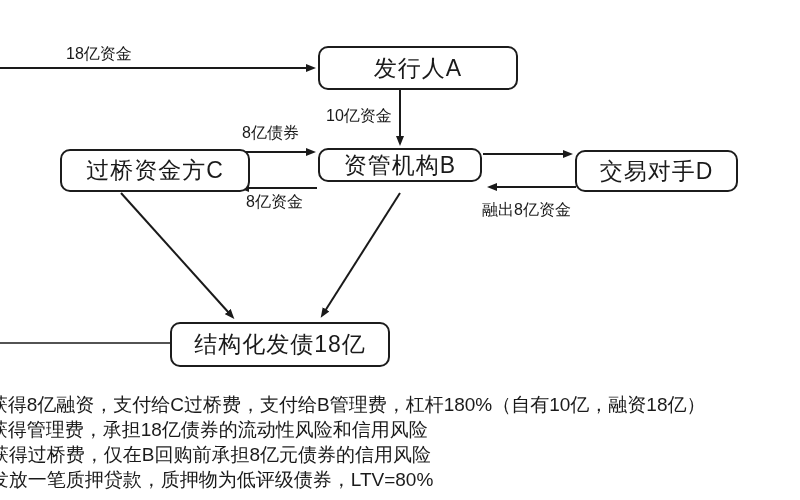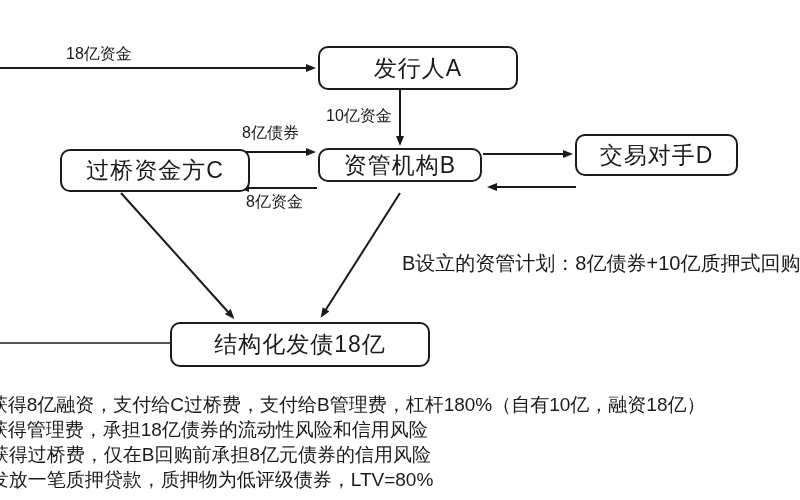--- a/index.html
+++ b/index.html
@@ -53,22 +53,22 @@
     font-size: 19px;
     line-height: 25px;
   }
   .footnotes div {
     white-space: nowrap;
   }
   
   .node-a { left: 318px; top: 46px;  width: 200px; height: 44px; }
   .node-c { left: 45px;  top: 149px; width: 190px; height: 43px; margin-left: 15px; }
   .node-b { left: 318px; top: 148px; width: 164px; height: 34px; }
-  .node-d { left: 575px; top: 134px; width: 163px; height: 42px; }
-  .node-e { left: 170px; top: 322px; width: 260px; height: 45px; }
+  .node-d { left: 575px; top: 150px; width: 163px; height: 42px; }
+  .node-e { left: 170px; top: 322px; width: 220px; height: 45px; }
   
   .lbl-funds18  { left: 66px;  top: 44px;  }
   .lbl-funds10  { left: 326px; top: 106px; }
   .lbl-bonds8   { left: 242px; top: 123px; }
   .lbl-funds8   { left: 246px; top: 192px; }
   .lbl-pledge10 { left: 475px; top: 127px; }
   .lbl-lend8    { left: 482px; top: 200px; }
 </style>
 </head>
 <body>
@@ -95,22 +95,22 @@
   <div class="node node-a">发行人A</div>
   <div class="node node-c">过桥资金方C</div>
   <div class="node node-b">资管机构B</div>
   <div class="node node-d">交易对手D</div>
   <div class="node node-e">结构化发债18亿</div>
 
   <div class="edge-label lbl-funds18">18亿资金</div>
   <div class="edge-label lbl-funds10">10亿资金</div>
   <div class="edge-label lbl-bonds8">8亿债券</div>
   <div class="edge-label lbl-funds8">8亿资金</div>
+  <div class="edge-label lbl-lend8">融出8亿资金</div>
 
-  <div class="note">B设立的资管计划：8亿债券+10亿质押式回购</div>
 
   <div class="footnotes">
     <div>A获得8亿融资，支付给C过桥费，支付给B管理费，杠杆180%（自有10亿，融资18亿）</div>
     <div>B获得管理费，承担18亿债券的流动性风险和信用风险</div>
     <div>C获得过桥费，仅在B回购前承担8亿元债券的信用风险</div>
     <div>D发放一笔质押贷款，质押物为低评级债券，LTV=80%</div>
   </div>
 
 </div>
 

